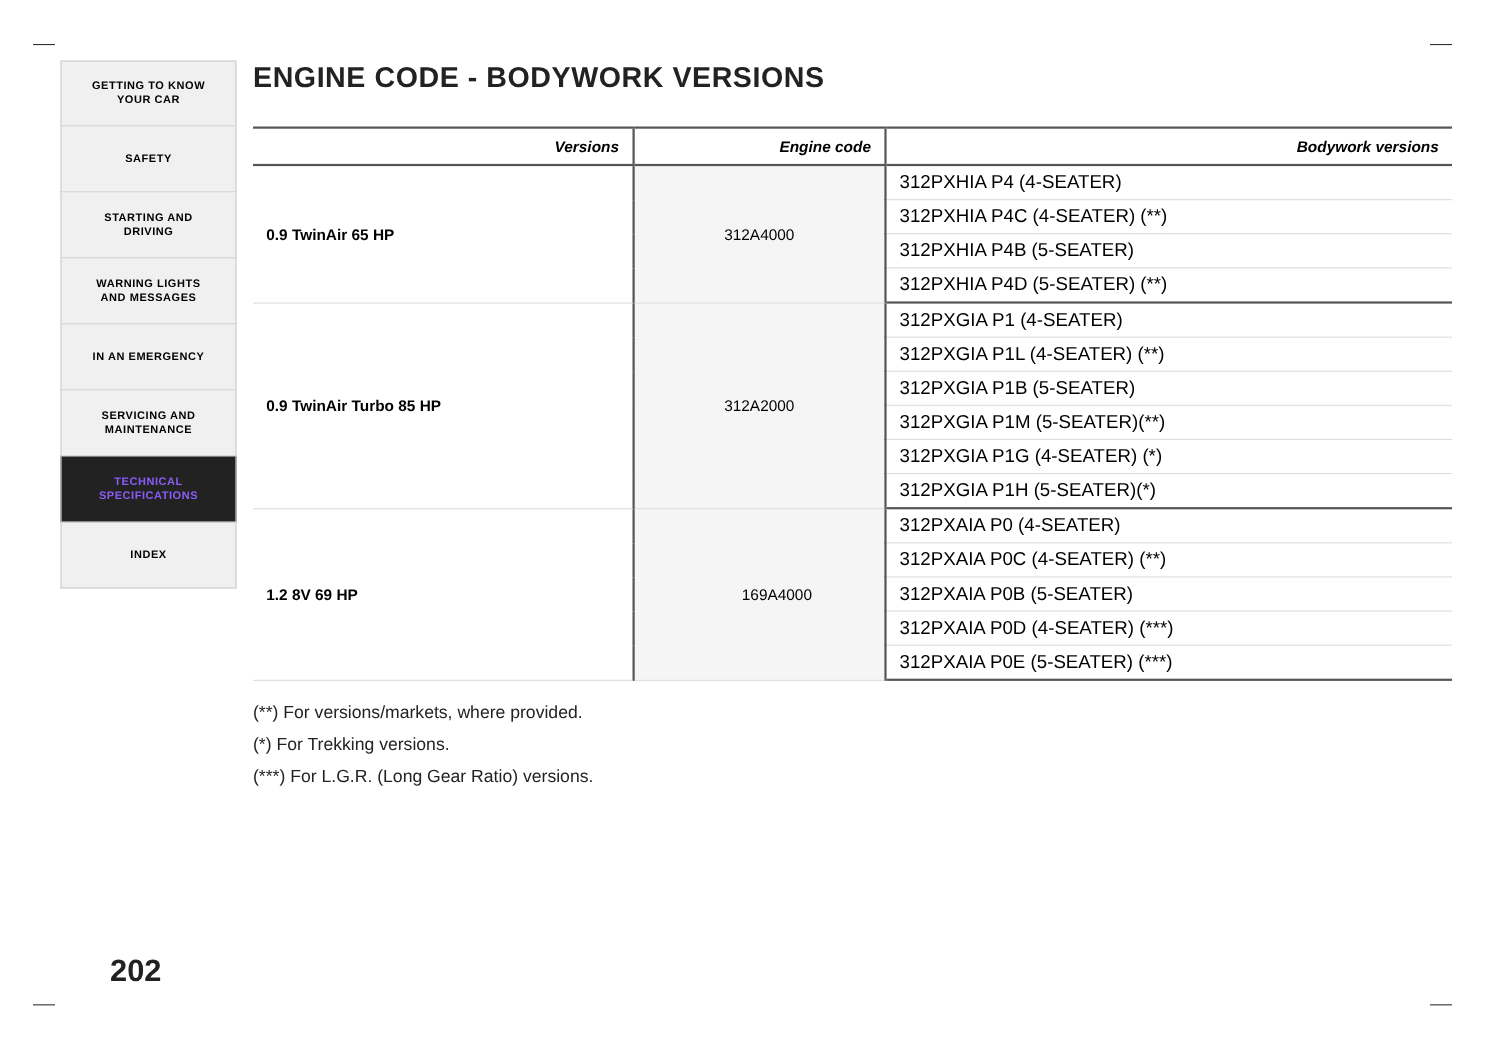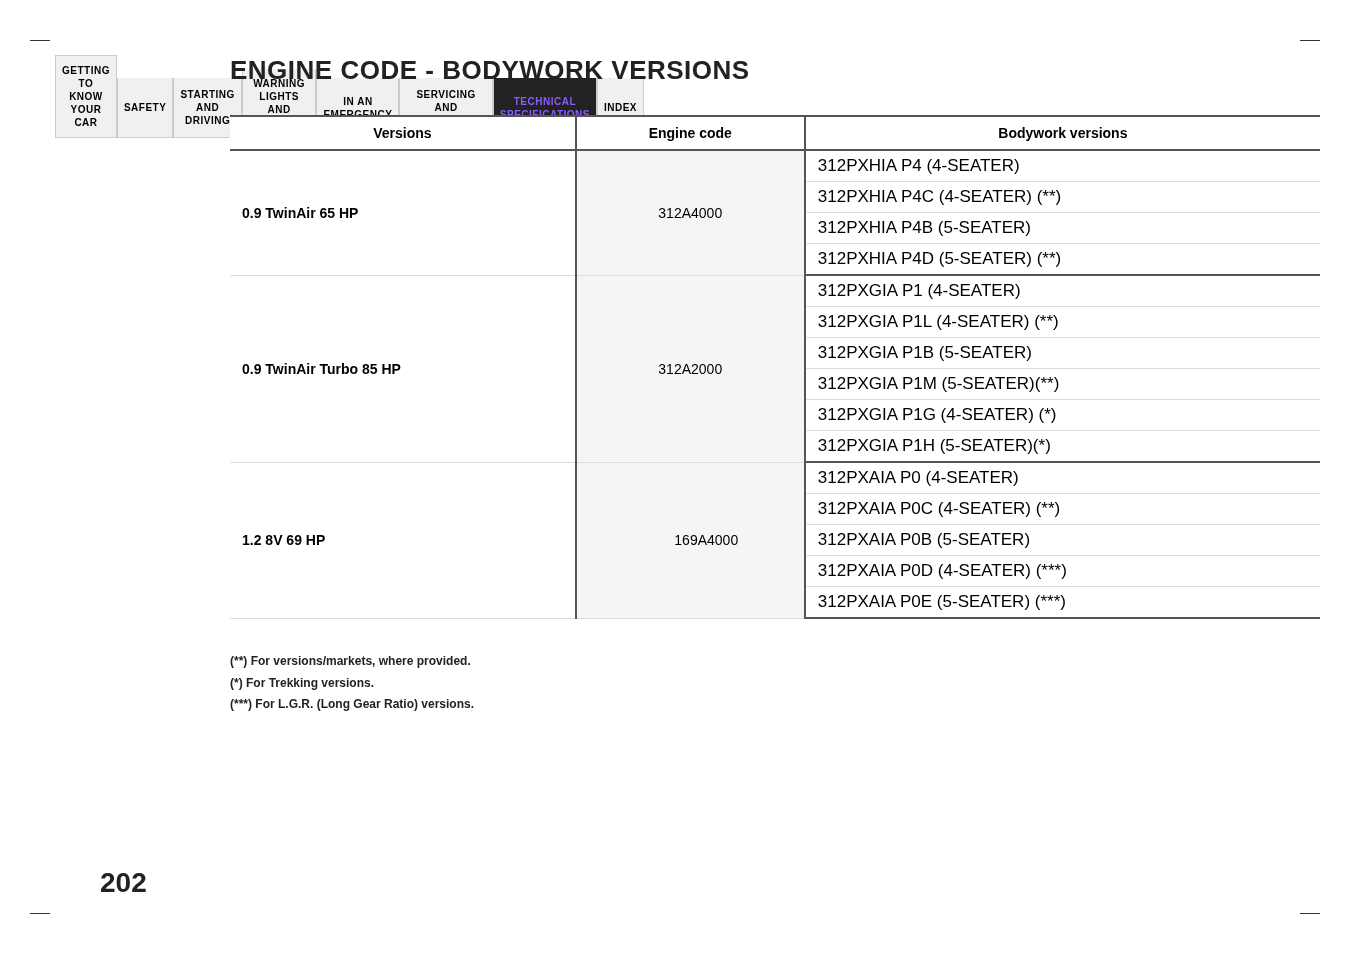--- a/index.html
+++ b/index.html
@@ -56,23 +56,22 @@
       color: #222;
     }
 
     
     .sidebar {
       position: absolute;
       top: 55px;
       left: 55px;
       width: 160px;
       display: flex;
-      flex-direction: row;
+      flex-direction: column;
       gap: 0;
-      align-items: flex-end;
     }
 
     .sidebar-item {
       width: 160px;
       min-height: 60px;
       display: flex;
       align-items: center;
       justify-content: center;
       text-align: center;
       background: #f0f0f0;
@@ -120,24 +119,25 @@
     .spec-table {
       width: 100%;
       border-collapse: collapse;
       font-size: 13px;
     }
 
     .spec-table th {
       border-top: 2px solid #555;
       border-bottom: 2px solid #555;
       padding: 8px 12px;
-      text-align: center;
+      text-align: right;
       font-weight: bold;
       font-size: 14px;
       background: #fff;
+      font-style: italic;
     }
 
     .spec-table th:not(:first-child) {
       border-left: 2px solid #555;
     }
 
     .spec-table td {
       padding: 5px 12px;
       vertical-align: middle;
       font-size: 13px;
@@ -161,25 +161,24 @@
     .spec-table td.bodywork-cell {
       font-size: 17px;
     }
 
     .spec-table tr.row-group-end td {
       border-bottom: 2px solid #555;
     }
 
     
     .footnotes {
-      margin-top: 32px;
-      font-size: 12px;
+      margin-top: 16px;
+      font-size: 16px;
       color: #222;
       line-height: 1.8;
-      font-weight: bold;
     }
   </style>
 </head>
 <body>
 
 <div class="corner-line-top-left"></div>
 <div class="corner-line-top-right"></div>
 <div class="corner-line-bottom-left"></div>
 <div class="corner-line-bottom-right"></div>
 

